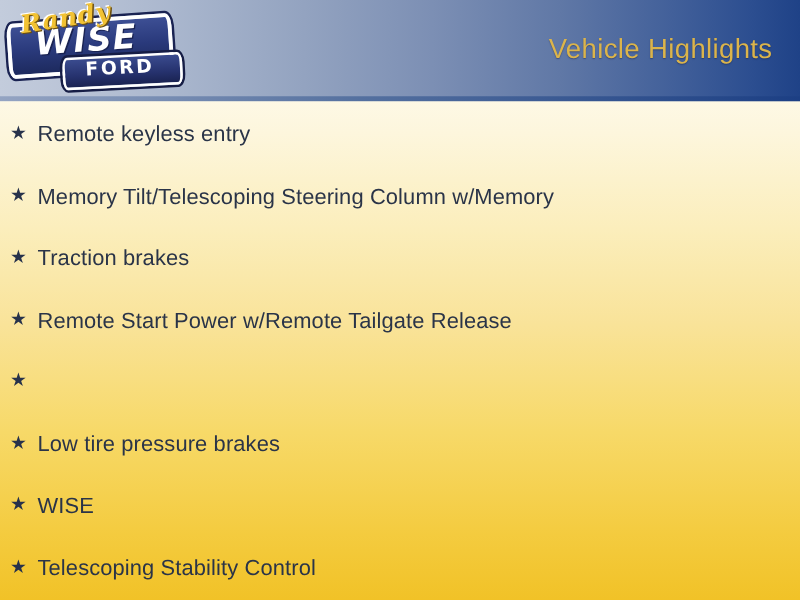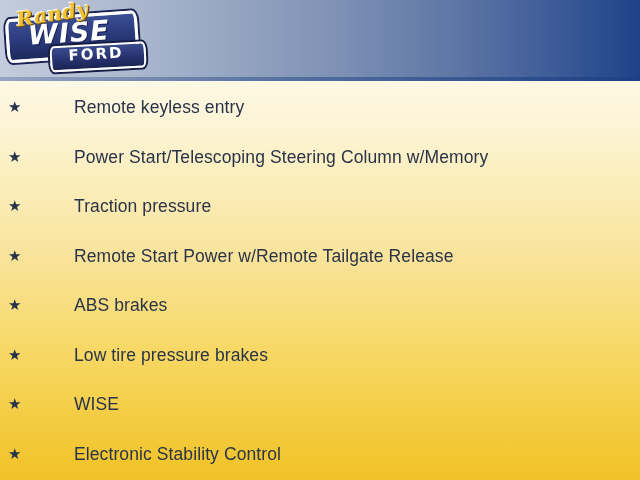--- a/index.html
+++ b/index.html
@@ -192,21 +192,20 @@
     font-size: 15px;
     line-height: 26px;
     color: #27324b;
     text-align: left;
   }
   .feature-label {
     font-size: 17.5px;
     line-height: 26px;
     color: #2a3448;
     letter-spacing: 0.1px;
-    margin-left: 44px;
   }
 </style>
 </head>
 <body>
 
 <div id="slide">
 
   <div id="header">
 
     <div id="logo">
@@ -214,52 +213,52 @@
       <div class="logo-wise-wrap">
         <div class="logo-wise-plate"></div>
         <div class="logo-wise-text">WISE</div>
       </div>
       <div class="logo-ford-wrap">
         <div class="logo-ford-plate"></div>
         <div class="logo-ford-text">FORD</div>
       </div>
     </div>
 
+    <div id="header-title">Vehicle Highlights</div>
 
     <div id="header-underline"></div>
   </div>
 
   <ul id="features">
       <li class="feature-item" style="top: 13px;">
         <span class="feature-bullet">★</span>
         <span class="feature-label">Remote keyless entry</span>
       </li>
       <li class="feature-item" style="top: 62.5px;">
         <span class="feature-bullet">★</span>
-        <span class="feature-label">Power Start/Telescoping Steering Column w/Memory</span>
+        <span class="feature-label">Memory Tilt/Telescoping Steering Column w/Memory</span>
       </li>
       <li class="feature-item" style="top: 112px;">
         <span class="feature-bullet">★</span>
-        <span class="feature-label">Traction pressure</span>
+        <span class="feature-label">Traction brakes</span>
       </li>
       <li class="feature-item" style="top: 161.5px;">
         <span class="feature-bullet">★</span>
         <span class="feature-label">Remote Start Power w/Remote Tailgate Release</span>
       </li>
       <li class="feature-item" style="top: 211px;">
         <span class="feature-bullet">★</span>
-        <span class="feature-label">ABS brakes</span>
       </li>
       <li class="feature-item" style="top: 260.5px;">
         <span class="feature-bullet">★</span>
         <span class="feature-label">Low tire pressure brakes</span>
       </li>
       <li class="feature-item" style="top: 310px;">
         <span class="feature-bullet">★</span>
         <span class="feature-label">WISE</span>
       </li>
       <li class="feature-item" style="top: 359.5px;">
         <span class="feature-bullet">★</span>
-        <span class="feature-label">Electronic Stability Control</span>
+        <span class="feature-label">Telescoping Stability Control</span>
       </li>
     </ul>
 
 </div>
 
 </body></html>

